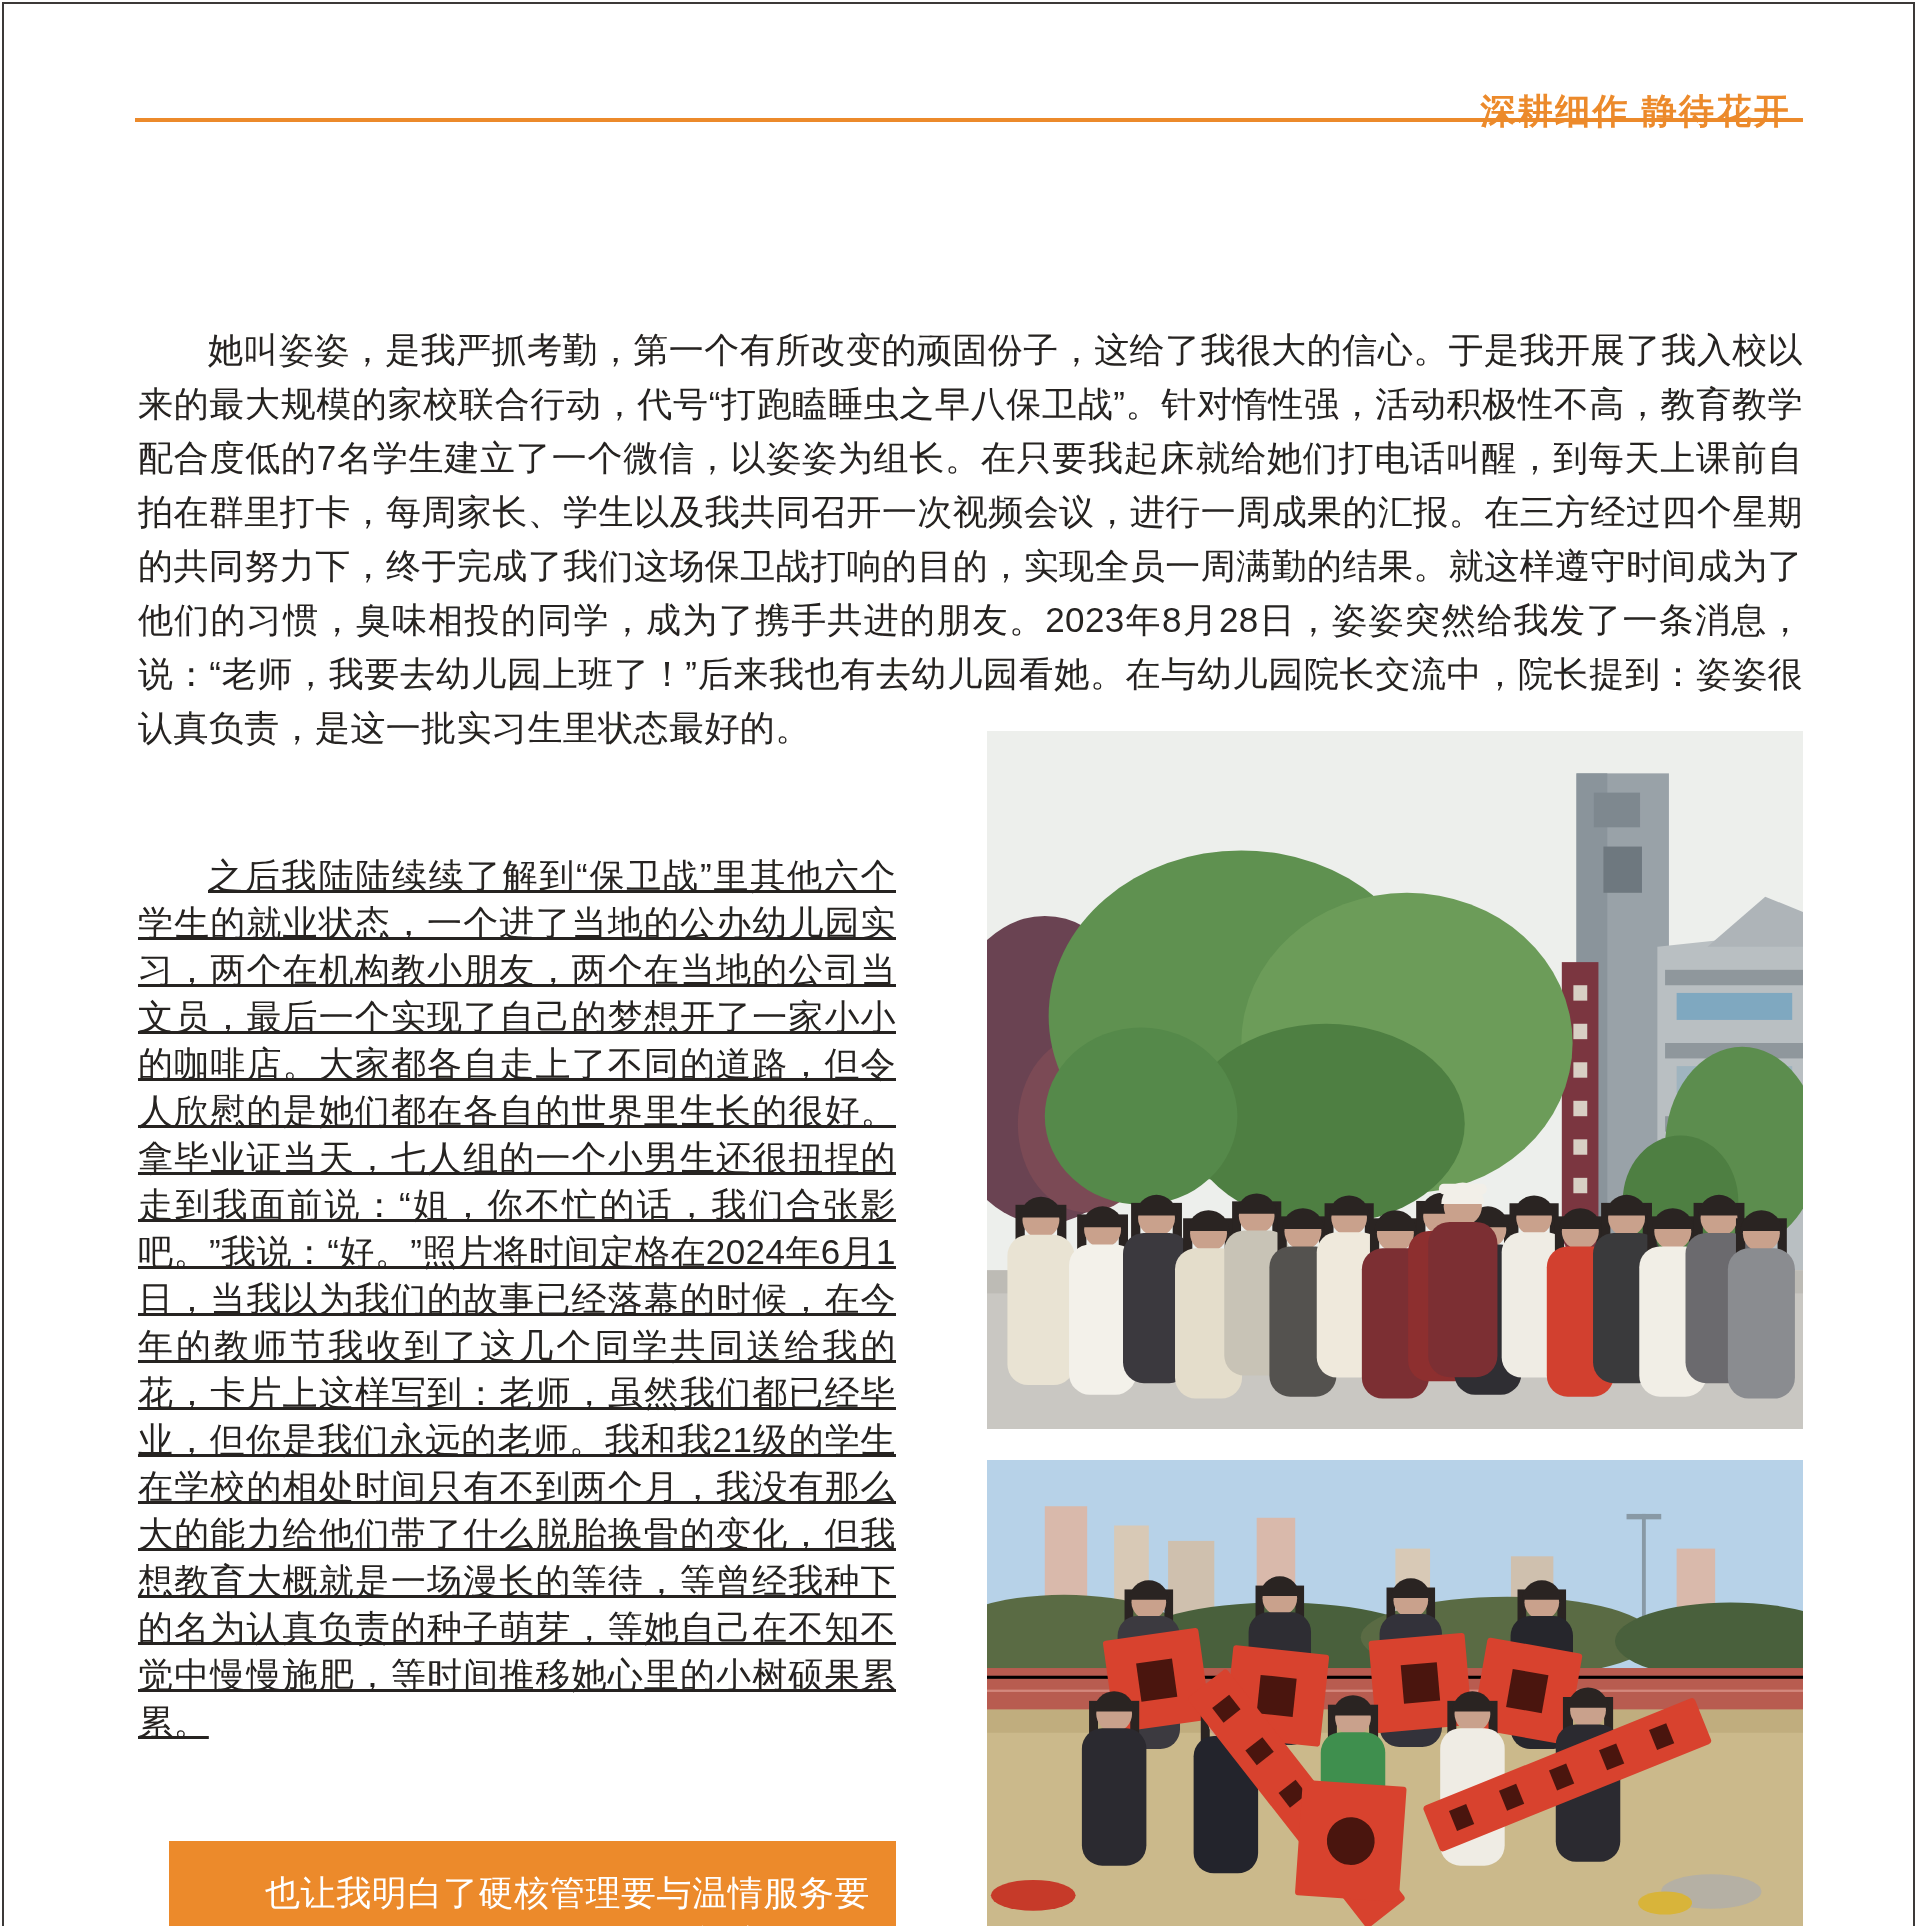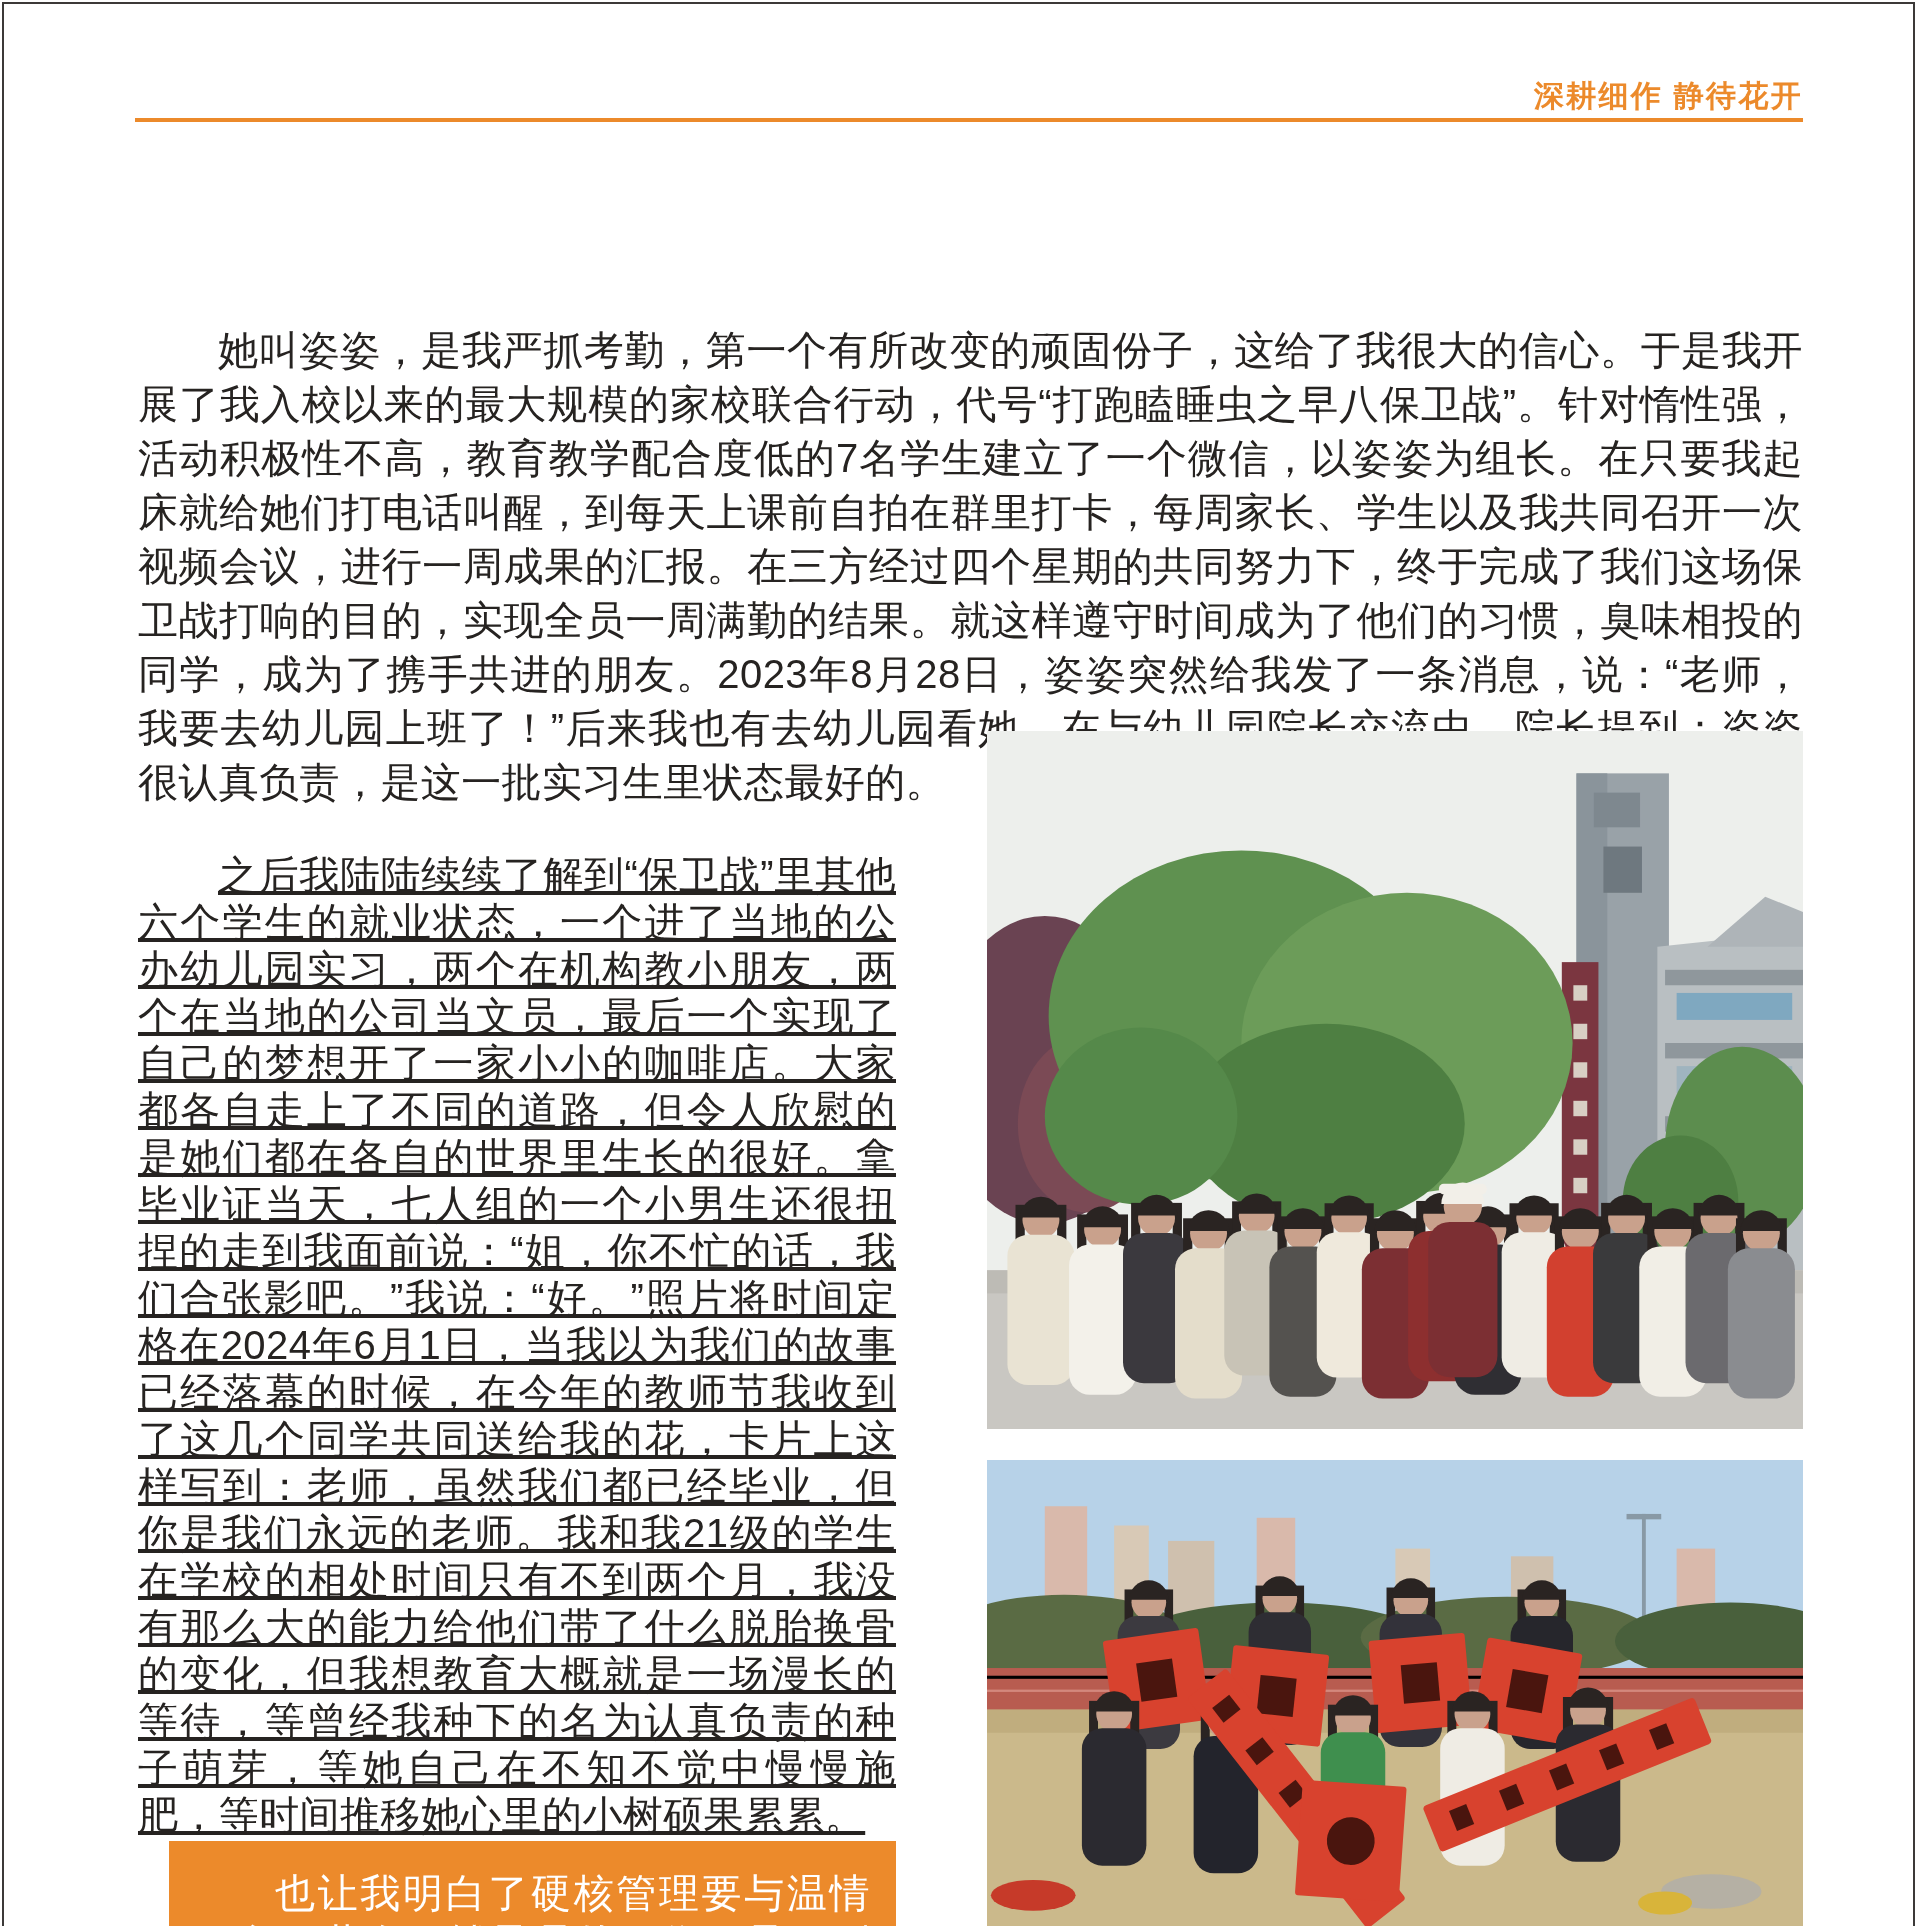--- a/index.html
+++ b/index.html
@@ -5,28 +5,28 @@
   :root{
     --accent:#EC8A2B;
     --ink:#262321;
     --frame:#3C3938;
   }
   html,body{margin:0;padding:0;background:#ffffff;}
   body{font-family:"Liberation Sans","DejaVu Sans",sans-serif;color:var(--ink);}
   .page{position:relative;width:1917px;height:2703px;background:#ffffff;overflow:hidden;}
   .frame{position:absolute;inset:2.3px;border:2.7px solid var(--frame);pointer-events:none;}
   .title{
-    position:absolute;top:76px;right:114px;margin:0;
-    font-size:30px;font-weight:bold;color:var(--accent);letter-spacing:2.3px;white-space:nowrap;
+    position:absolute;top:76px;right:114px;margin:12px;
+    font-size:35px;font-weight:bold;color:var(--accent);letter-spacing:2.3px;white-space:nowrap;
   }
   .rule{position:absolute;left:135px;top:118px;width:1668px;height:4.2px;background:var(--accent);}
   p{margin:0;}
   .jtext{
     text-align:justify;text-justify:inter-character;
-    font-size:40px;letter-spacing:0.4px;
+    font-size:35px;letter-spacing:0.4px;
     text-indent:2em;
   }
   .intro{position:absolute;left:138px;top:323px;width:1665px;line-height:54px;}
   .col-left-p1{position:absolute;left:138px;top:852px;width:758px;line-height:47px;text-decoration:underline;}
   .box{
     background:var(--accent);color:#ffffff;box-sizing:border-box;
   }
   .box-left{
     position:absolute;left:169px;top:1841px;width:727px;height:304px;
     padding:27px 26px;line-height:50px;

